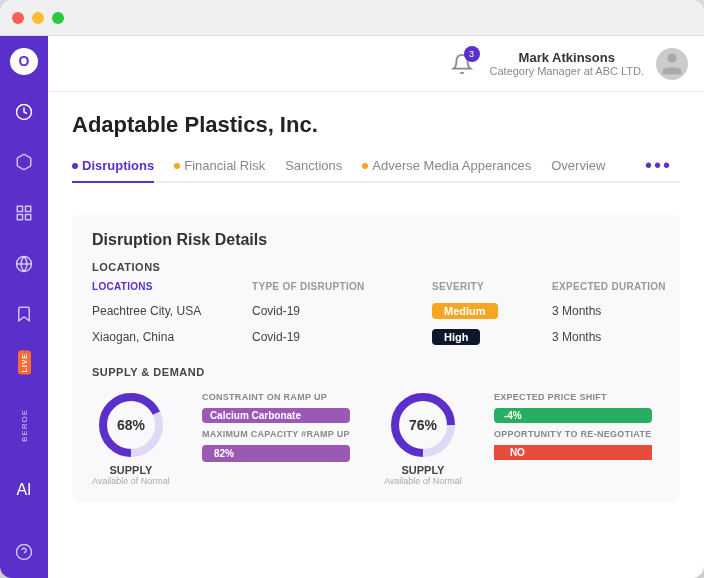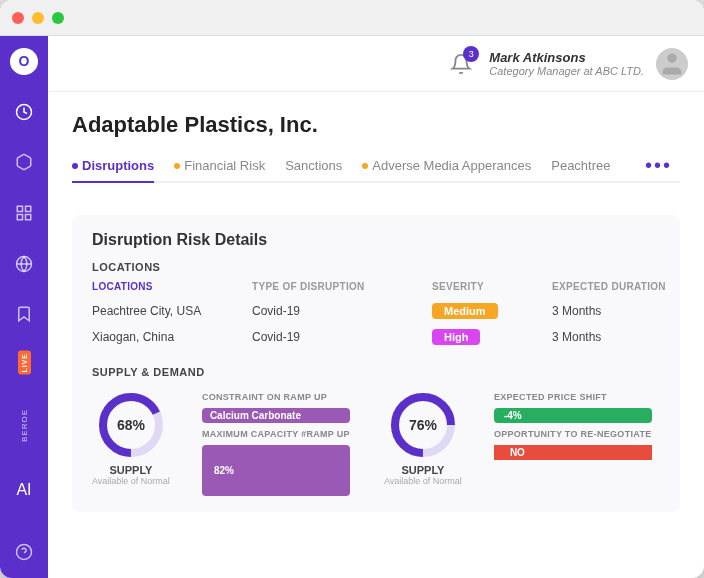--- a/index.html
+++ b/index.html
@@ -126,22 +126,21 @@
       position: absolute;
       top: -2px; right: -2px;
       background: #5b2fc9;
       color: #fff;
       font-size: 9px;
       width: 16px; height: 16px;
       border-radius: 50%;
       display: flex; align-items: center; justify-content: center;
     }
     .user-info {
-      text-align: left;
-      font-style: italic;
+      text-align: center;
     }
     .user-name {
       font-size: 13px;
       font-weight: 600;
       color: #333;
     }
     .user-title {
       font-size: 11px;
       color: #888;
     }
@@ -242,21 +241,21 @@
     .severity-badge {
       padding: 2px 12px;
       border-radius: 4px;
       color: #fff;
       font-size: 11px;
       font-weight: 600;
       display: inline-block;
       text-align: center;
     }
     .severity-medium { background: #f5a623; }
-    .severity-high { background: #d946ef; }
+    .severity-high { background: #0f172a; }
     .supply-demand {
       margin-top: 16px;
     }
     .supply-demand-title {
       font-size: 11px;
       font-weight: 700;
       color: #444;
       letter-spacing: 0.5px;
       margin-bottom: 12px;
     }
@@ -303,21 +302,21 @@
       font-weight: 600;
       padding: 2px 8px;
       border-radius: 4px;
       display: inline-block;
     }
     .pct-badge {
       background: #9b59b6;
       color: #fff;
       font-size: 10px;
       font-weight: 600;
-      padding: 20px 12px;
+      padding: 3px 12px;
       border-radius: 4px;
       display: inline-block;
     }
     .supply-label-bottom {
       font-size: 11px;
       font-weight: 700;
       color: #444;
       text-align: center;
       margin-top: 4px;
     }
@@ -442,21 +441,21 @@
             <span>Financial Risk</span>
           </div>
           <div class="tab">
             <span>Sanctions</span>
           </div>
           <div class="tab">
             <span class="tab-dot" style="background:#f5a623;"></span>
             <span>Adverse Media Apperances</span>
           </div>
           <div class="tab">
-            <span>Peachtree</span>
+            <span>Overview</span>
           </div>
           <button class="more-btn">•••</button>
         </div>
 
         <div class="card">
           <div class="section-title">Disruption Risk Details</div>
 
           <div>
             <div class="locations-header">LOCATIONS</div>
             <div class="table-header">

